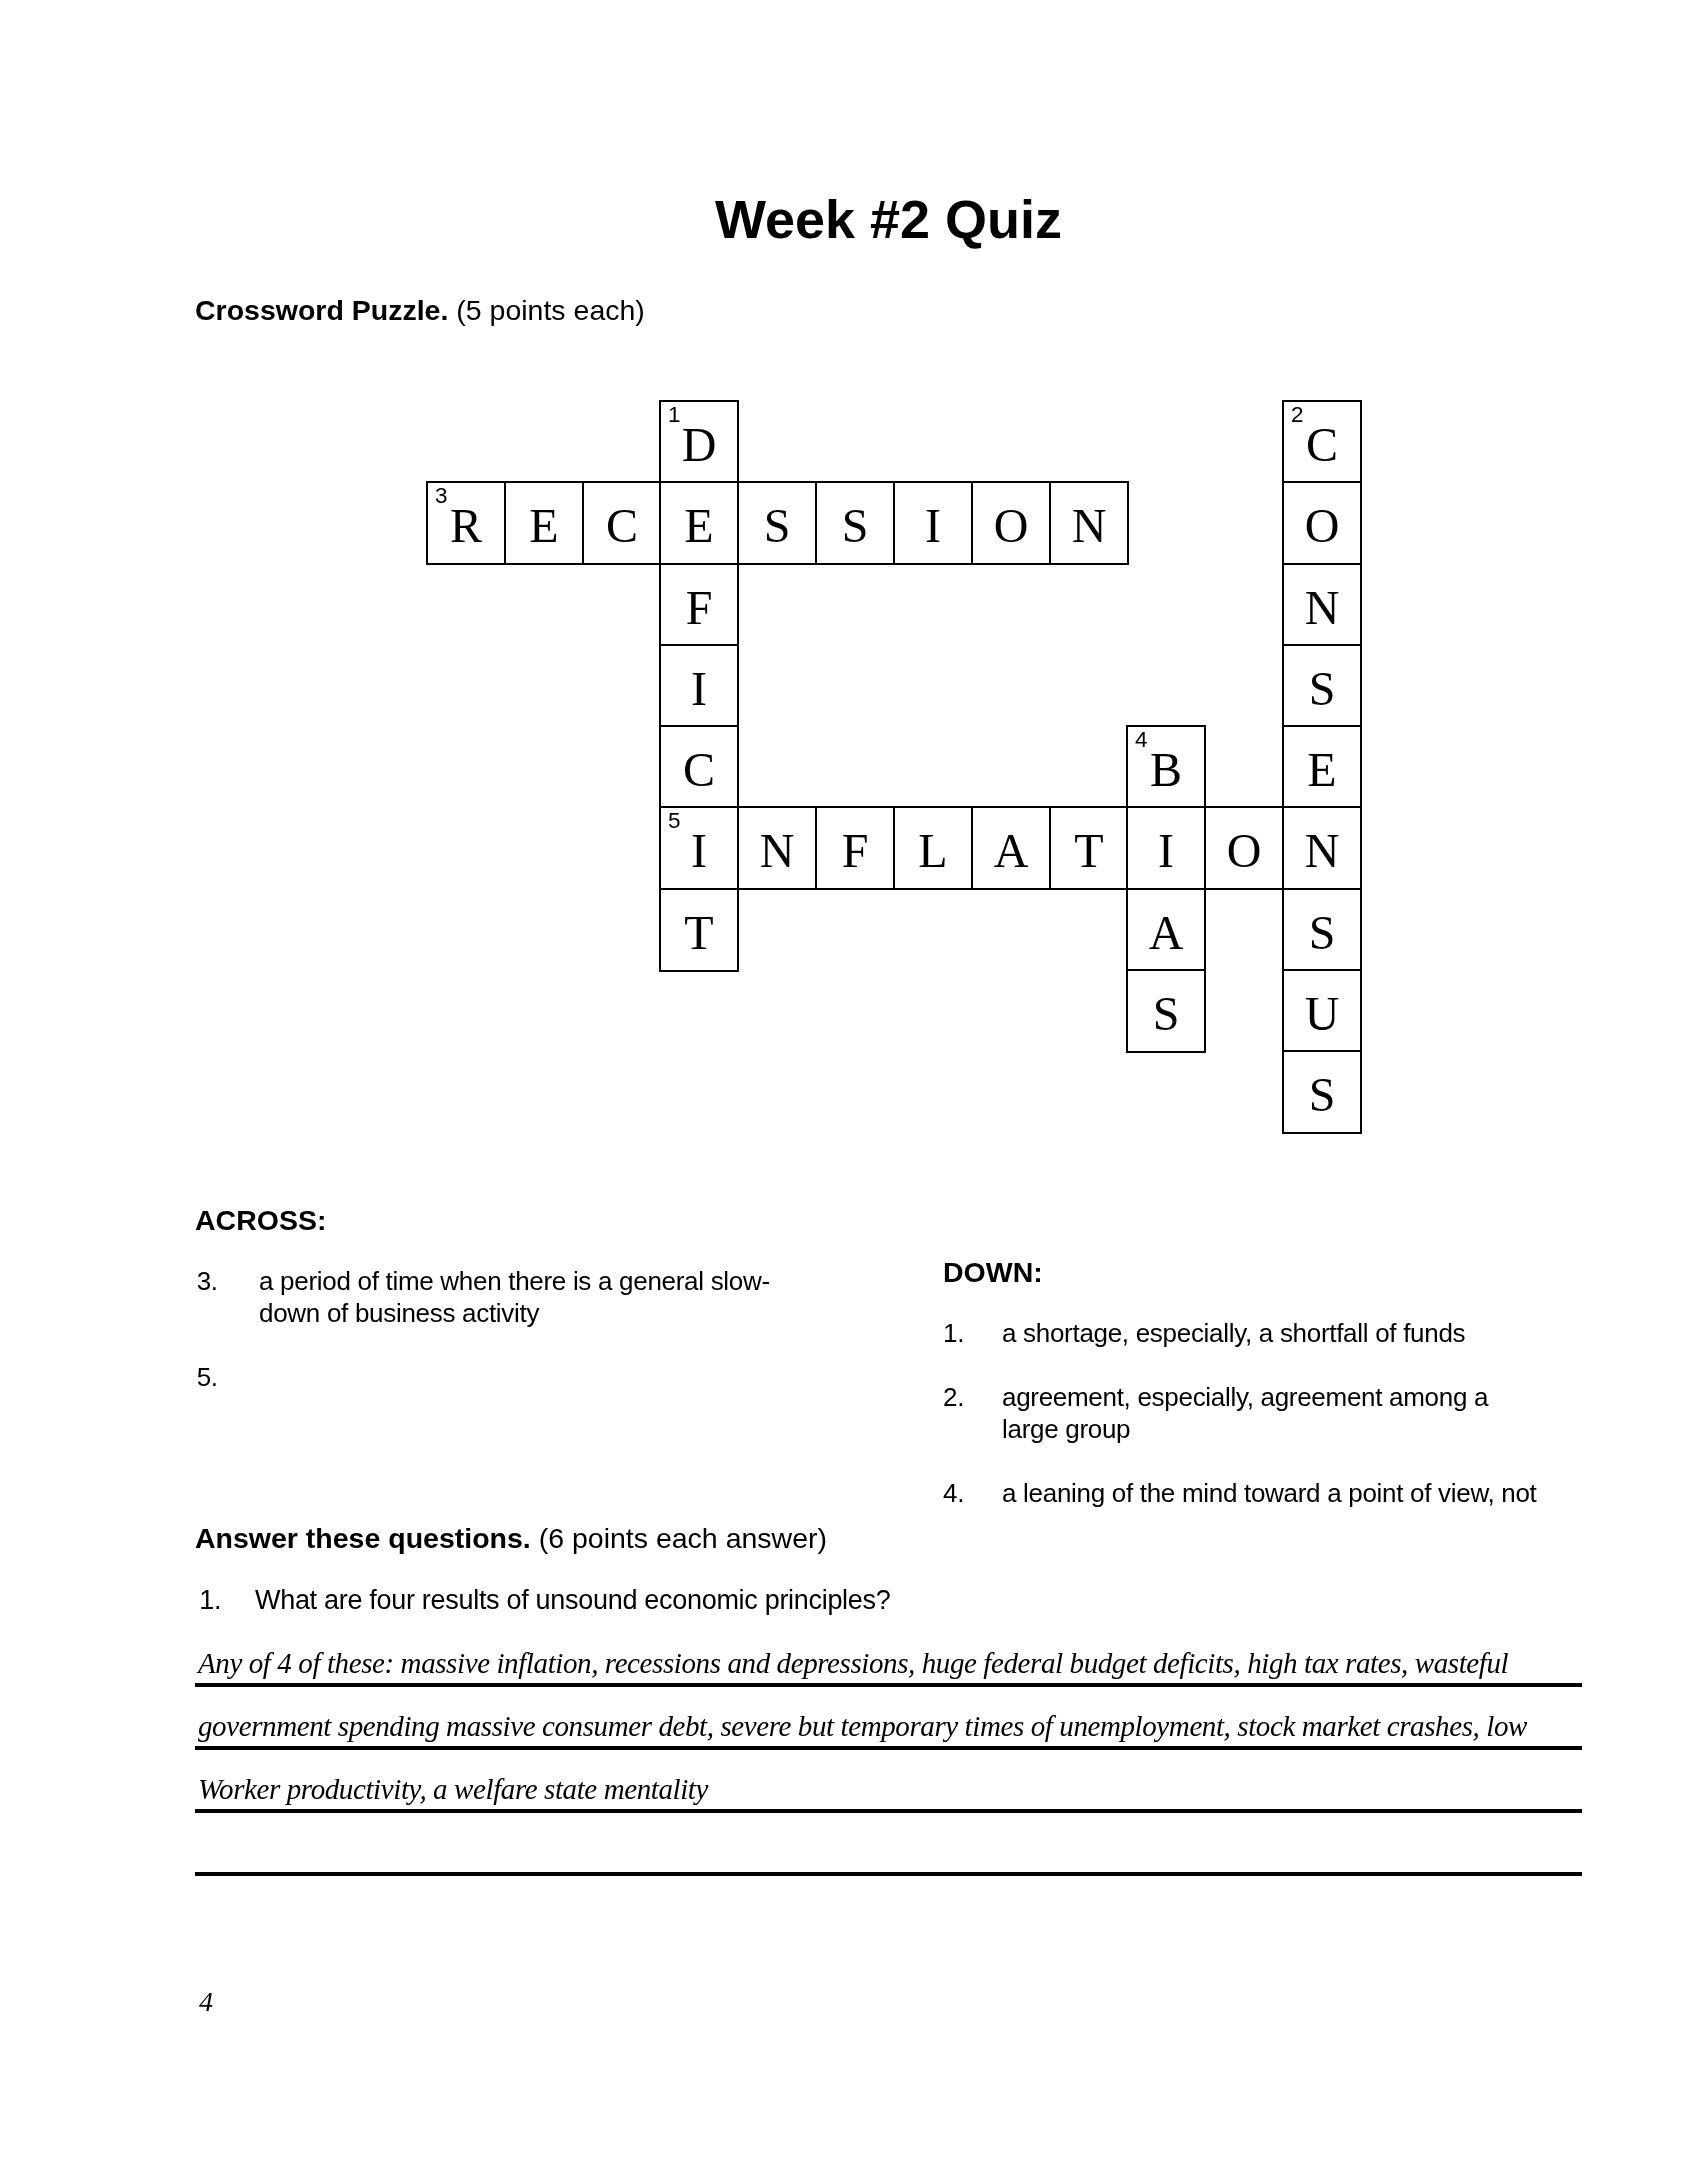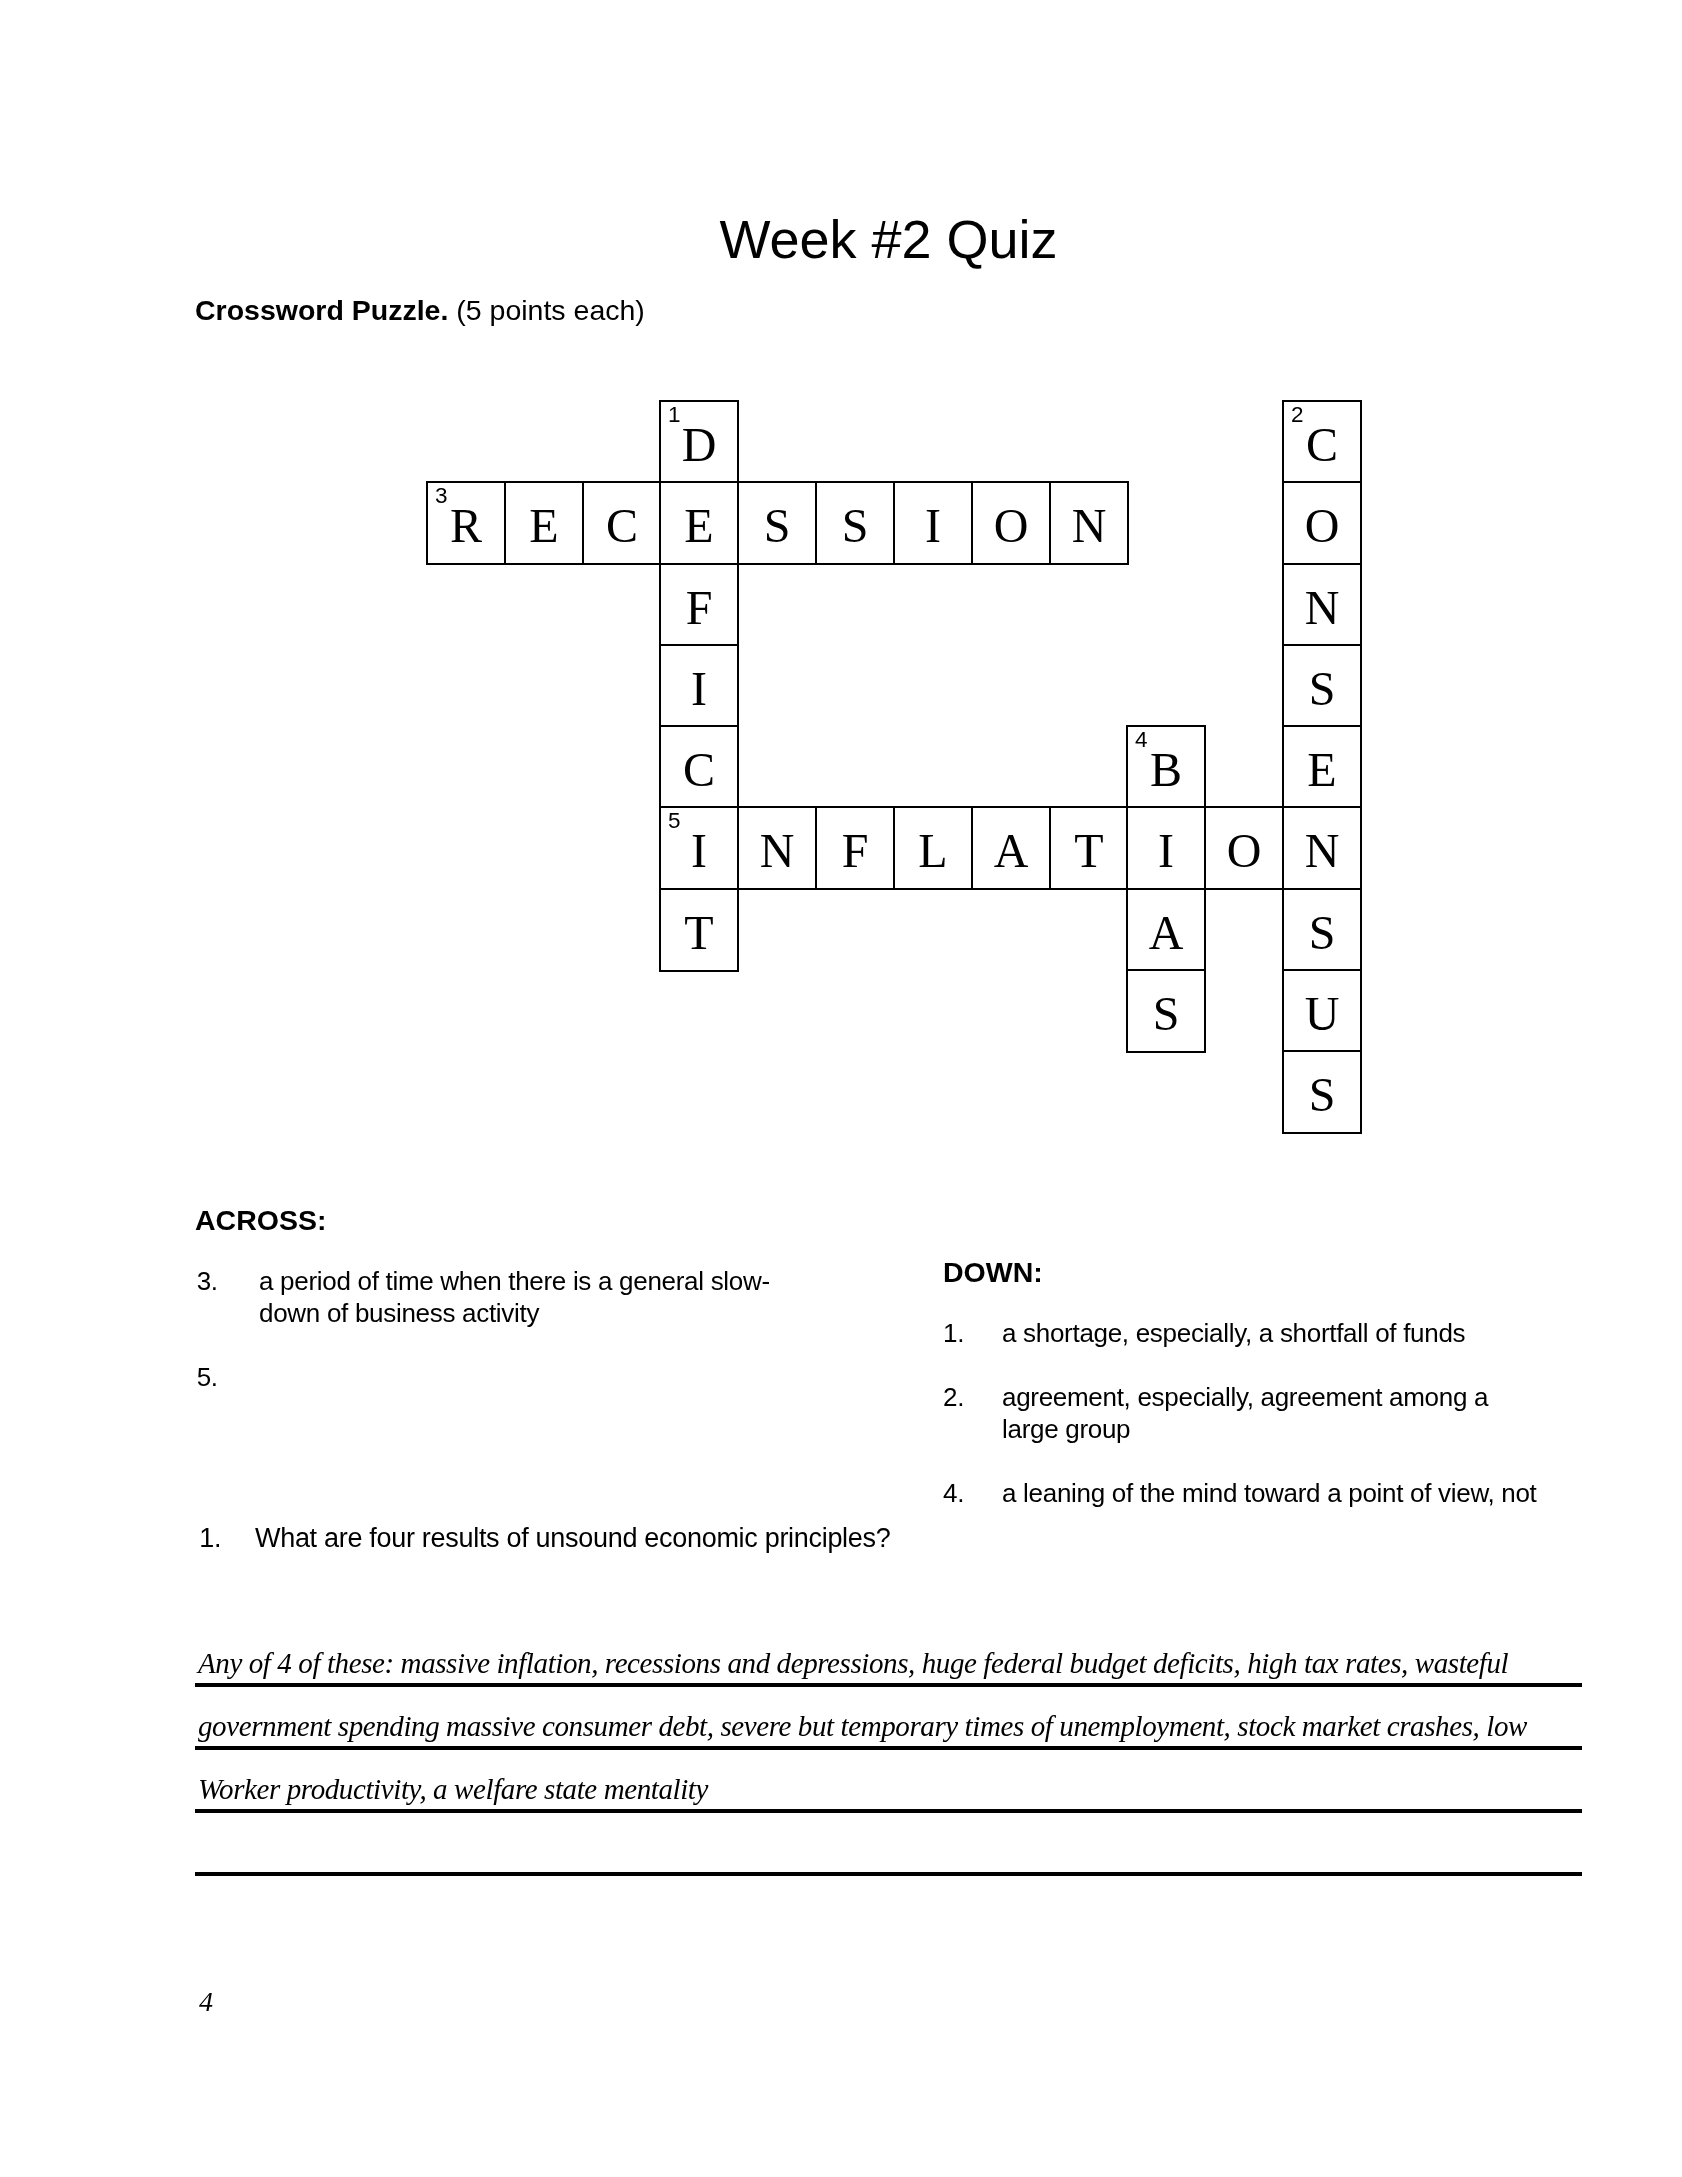--- a/index.html
+++ b/index.html
@@ -9,25 +9,25 @@
     height: 2177px;
     background: #ffffff;
     color: #000000;
     font-family: "Liberation Sans", sans-serif;
     overflow: hidden;
   }
 
   
   .title {
     position: absolute;
-    top: 212px;
+    top: 192px;
     left: 195px;
     width: 1387px;
     text-align: center;
-    font-weight: normal;
+    font-weight: bold;
     font-size: 54px;
     line-height: 54px;
     white-space: nowrap;
   }
 
   
   .subtitle {
     position: absolute;
     left: 195px;
     top: 294px;
@@ -271,20 +271,24 @@
   <div class="clue-col col-down">
     <div class="clue-header">DOWN:</div>
     <div>
         <div class="clue"><span class="clue-num">1.</span><span class="clue-text"><div>a shortage, especially, a shortfall of funds</div></span></div>
         <div class="clue"><span class="clue-num">2.</span><span class="clue-text"><div>agreement, especially, agreement among a</div><div>large group</div></span></div>
         <div class="clue"><span class="clue-num">4.</span><span class="clue-text"><div>a leaning of the mind toward a point of view, not</div></span></div>
       </div>
   </div>
 
   <div class="answers">
+    <div class="answers-header">
+      <span class="bold-seg">Answer these questions.</span>
+      <span class="ital-seg">(6 points each answer)</span>
+    </div>
     <div class="question">
       <span class="q-num">1.</span>
       <span>What are four results of unsound economic principles?</span>
     </div>
   </div>
 
   <div>
       <div class="ans-line" style="top: 1638px;">
         <span class="ans-text">Any of 4 of these: massive inflation, recessions and depressions, huge federal budget deficits, high tax rates, wasteful</span>
       </div>

